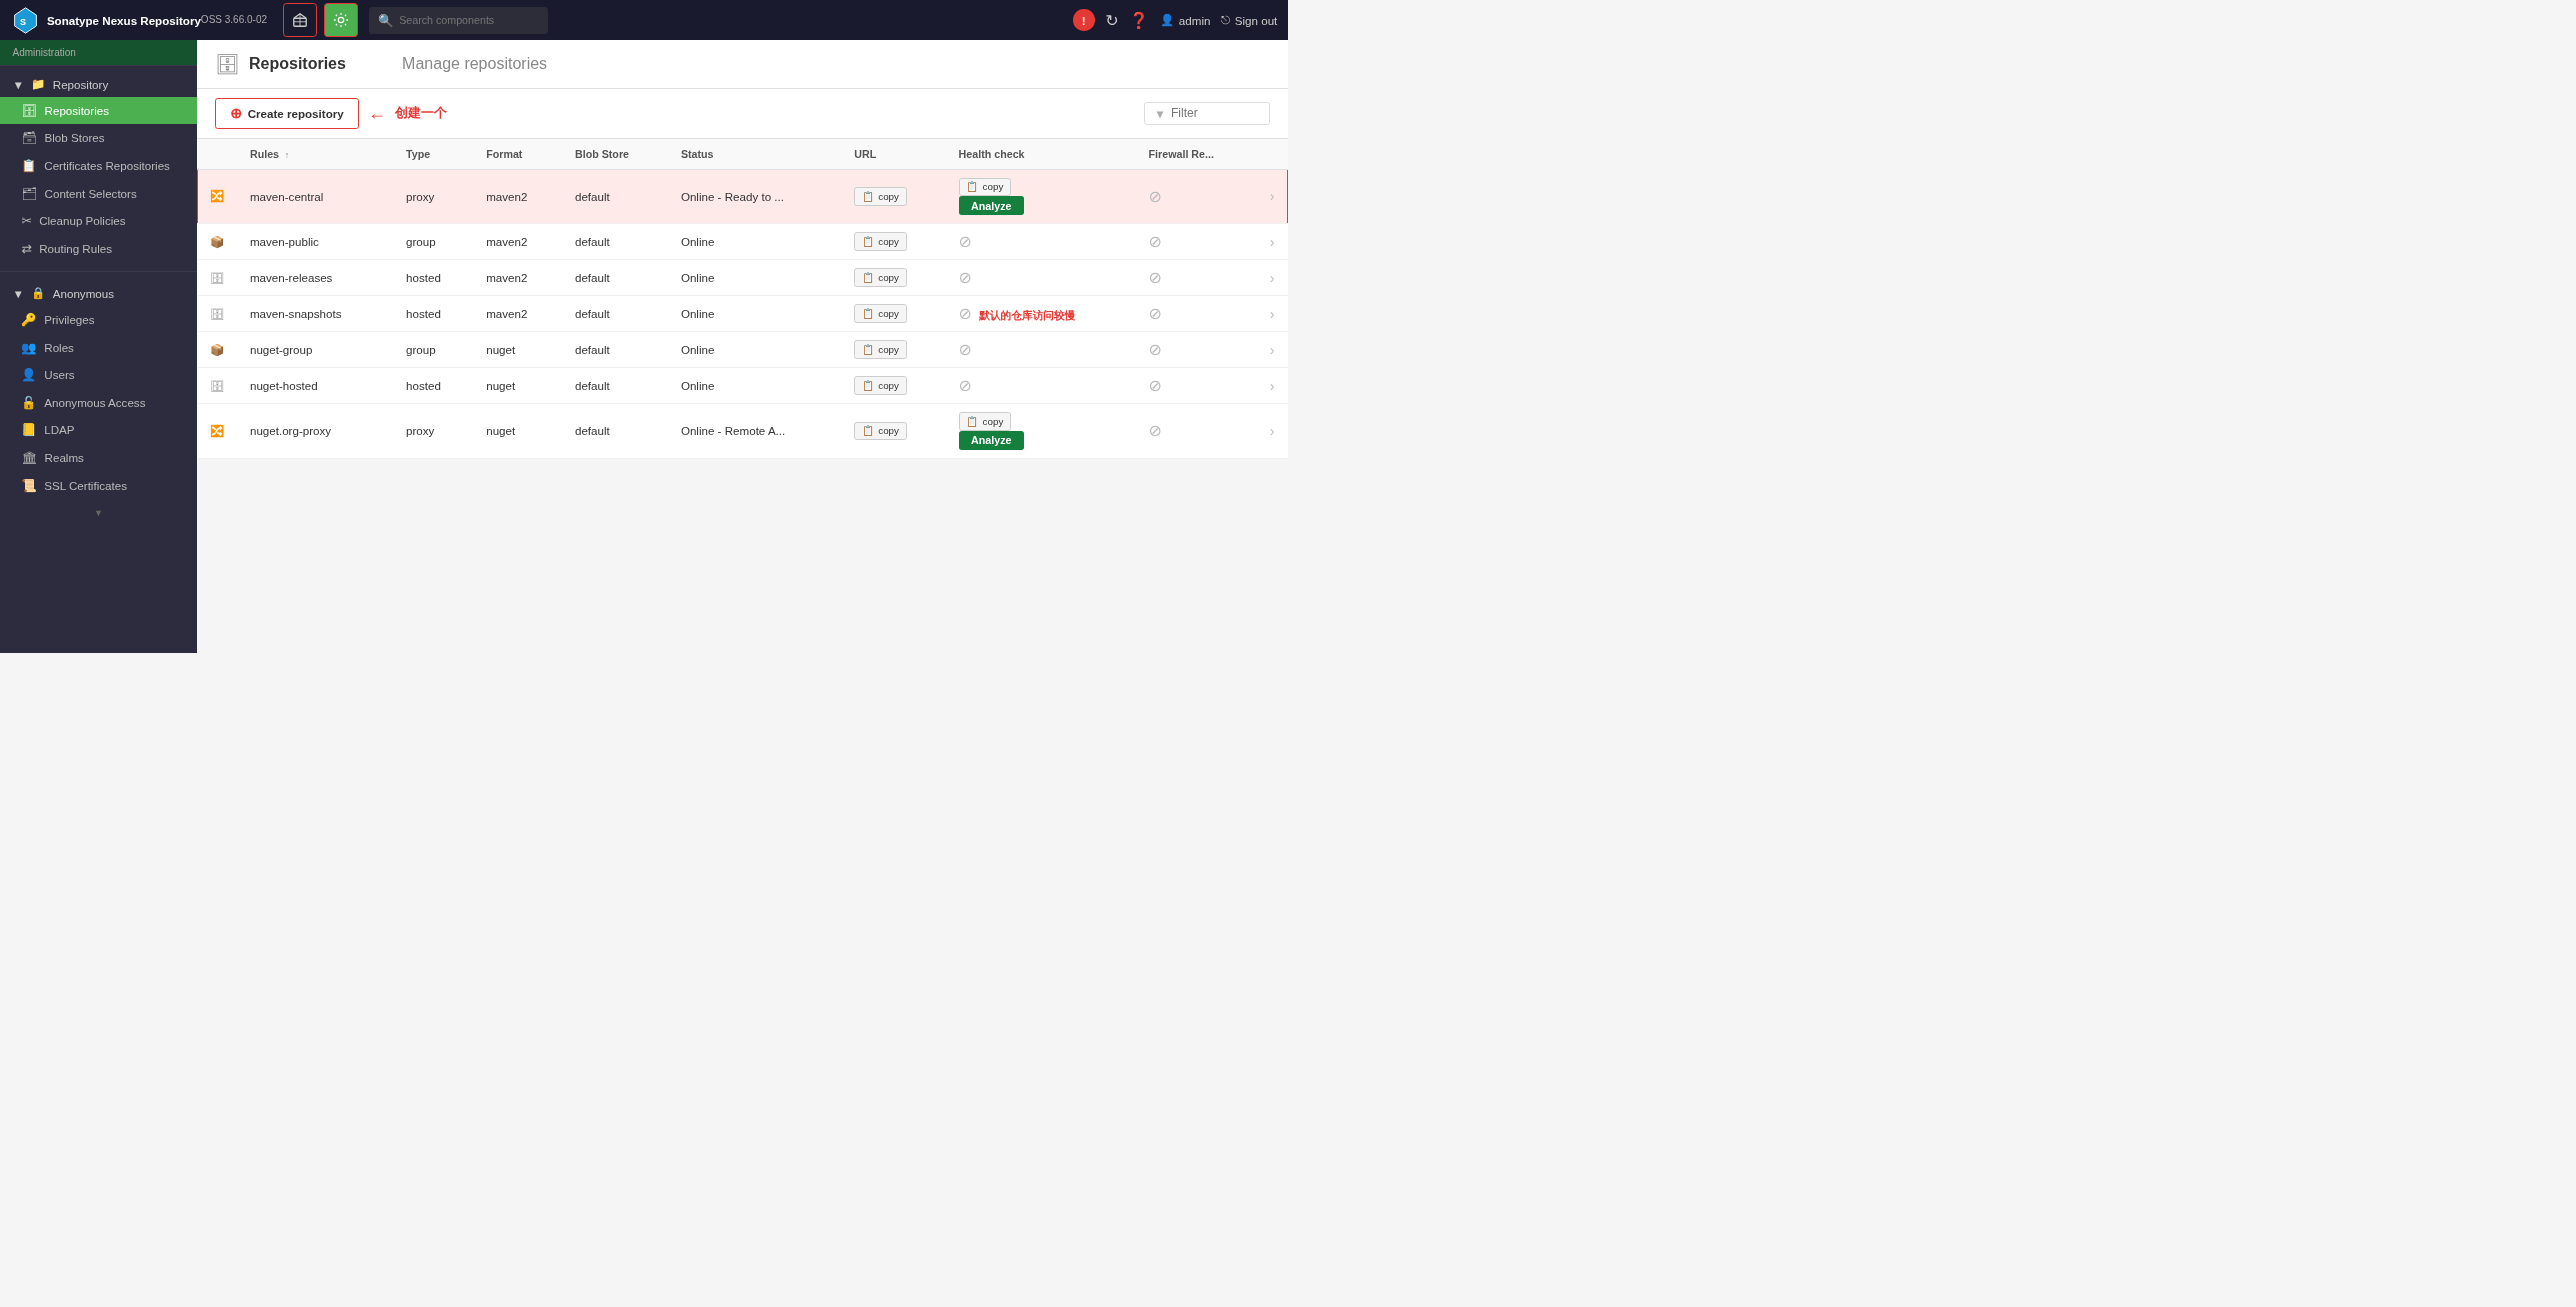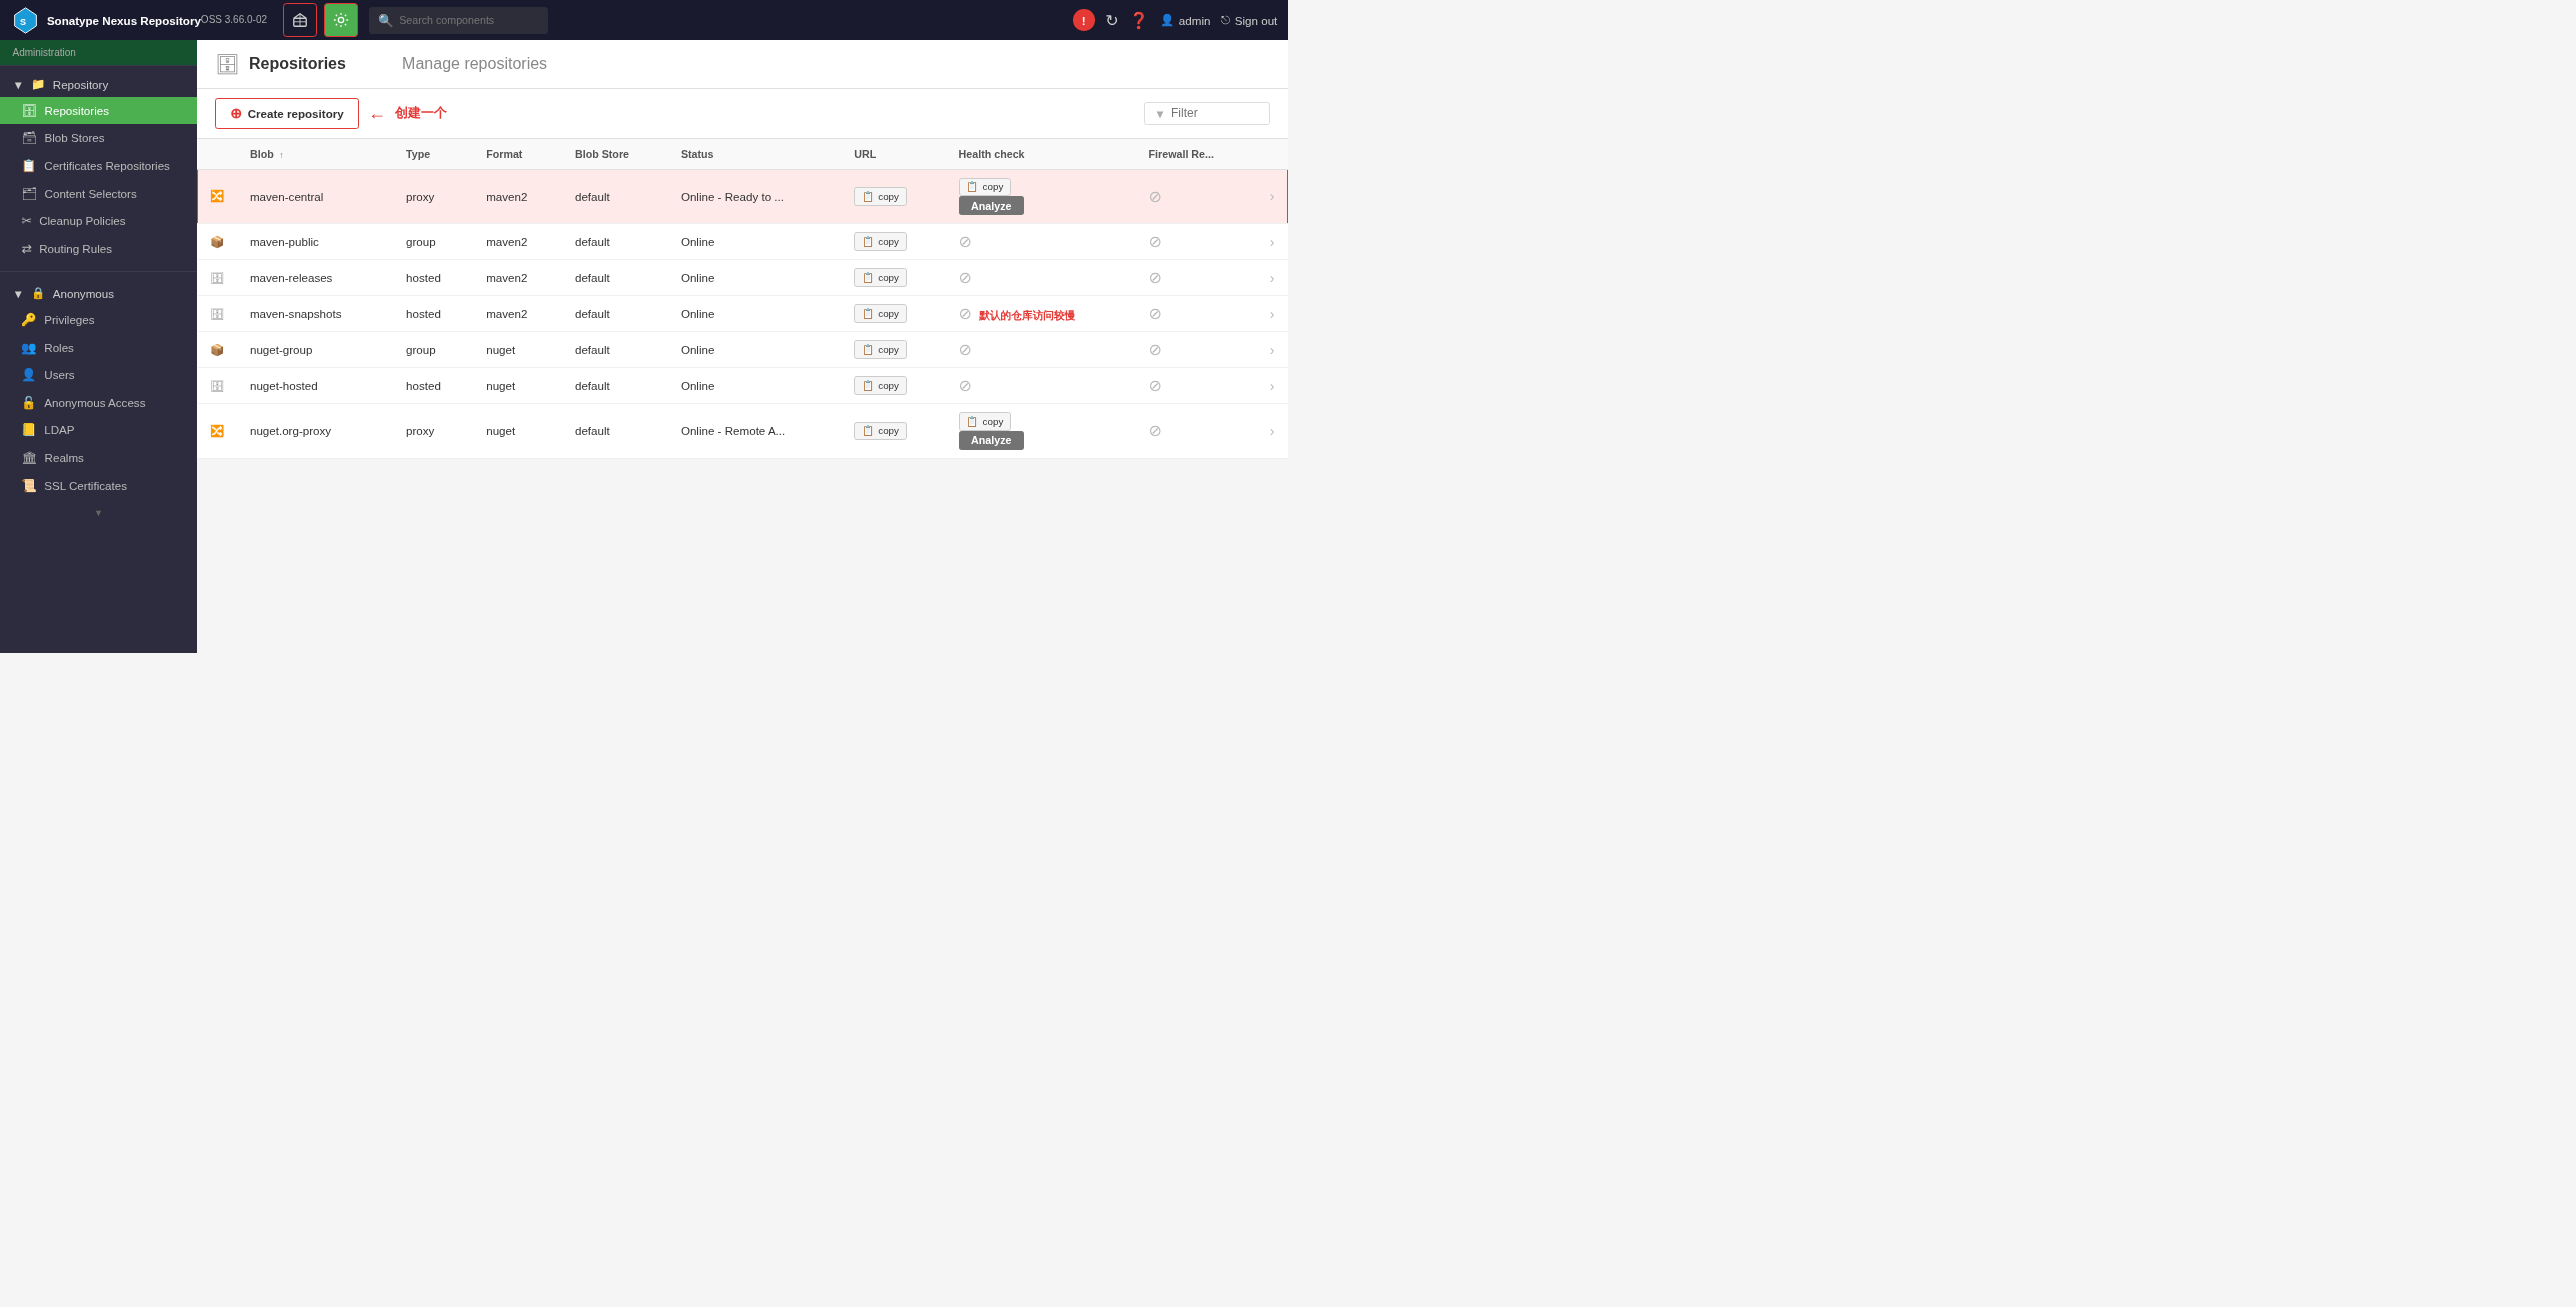--- a/index.html
+++ b/index.html
@@ -112,21 +112,21 @@
     th .sort-arrow { color: #888; margin-left: 2.7px; font-size: 9px; }
     td { padding: 8px 12.5px; font-size: 11.6px; color: #333; border-bottom: 0.9px solid #f0f0f0; }
     tbody tr.highlighted { background: #ffeaea; border: 0.9px solid #e53935; }
     .copy-btn {
       display: flex; align-items: center; gap: 3.6px; padding: 2.7px 7.2px;
       border: 0.9px solid #ccc; border-radius: 2.7px; background: #f5f5f5;
       cursor: pointer; font-size: 9.8px; color: #333;
     }
     .copy-icon { font-size: 9.8px; }
     .analyze-btn {
-      padding: 3.6px 12.5px; background: #737373; color: #fff;
+      padding: 3.6px 12.5px; background: #15803d; color: #fff;
       border: none; border-radius: 2.7px; cursor: pointer; font-size: 10.7px; font-weight: bold;
     }
     .disabled-circle { color: #bbb; font-size: 16px; }
     .chevron-right { color: #bbb; font-size: 14.3px; cursor: pointer; }
     .annotation-red-box { border: 1.8px solid #e53935; }
 
     
     .icon-proxy { color: #5c6bc0; }
     .icon-group { color: #43a047; }
     .icon-hosted { color: #888; }
@@ -292,21 +292,21 @@
         <input type="text" class="filter-input" placeholder="Filter" style="">
       </div>
     </div>
 
     <div class="table-container">
       <table>
         <thead>
           <tr>
             <th style="width:27px;"></th>
             <th>
-              <span>Blob</span>
+              <span>Rules</span>
               <span class="sort-arrow">↑</span>
             </th>
             <th><span>Type</span></th>
             <th><span>Format</span></th>
             <th><span>Blob Store</span></th>
             <th><span>Status</span></th>
             <th><span>URL</span></th>
             <th><span>Health check</span></th>
             <th><span>Firewall Re...</span></th>
             <th style="width:21.5px;"></th>

